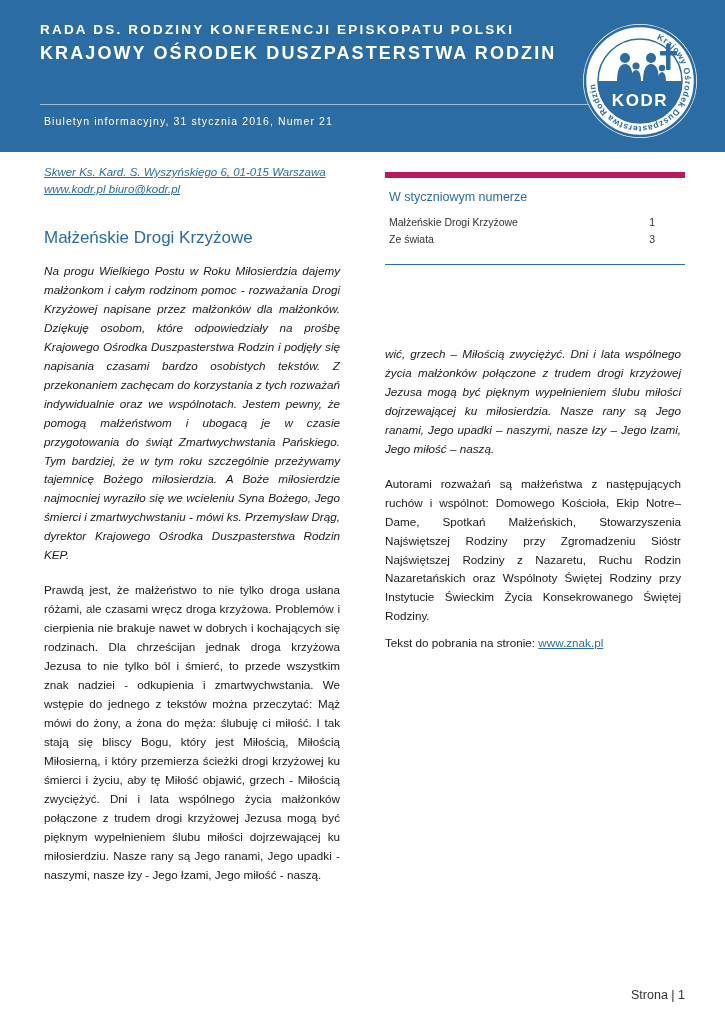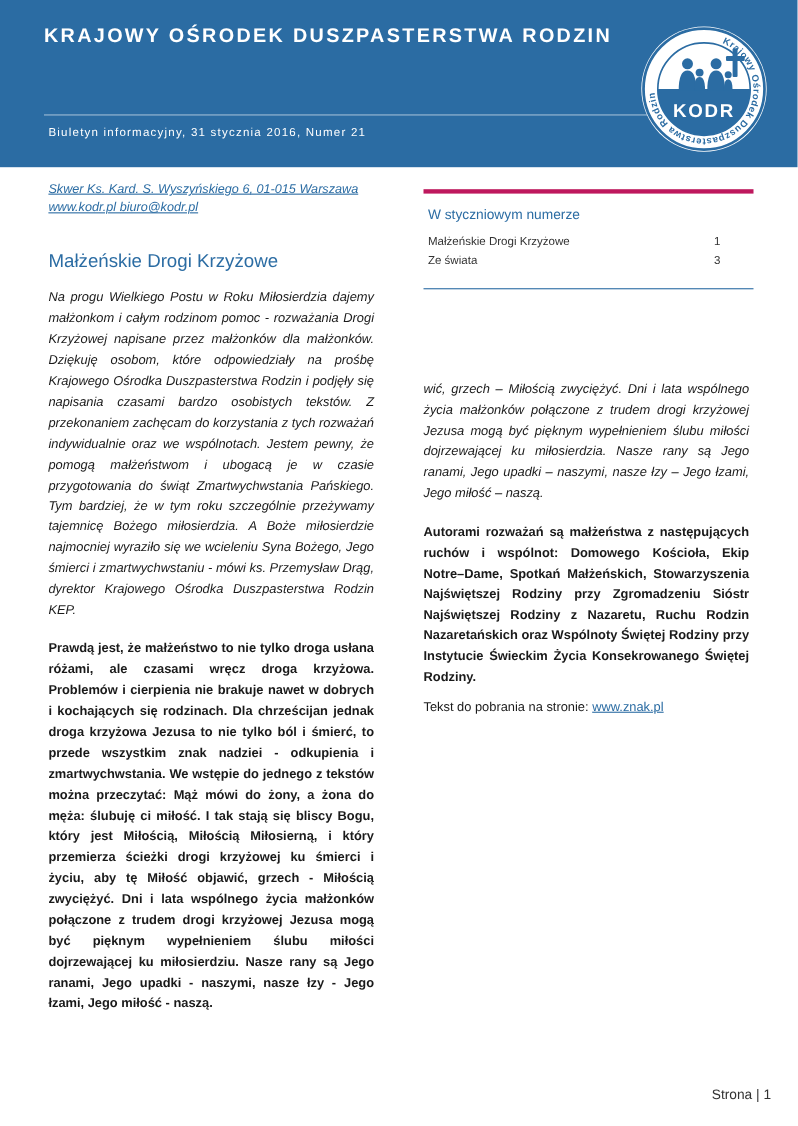--- a/index.html
+++ b/index.html
@@ -82,21 +82,21 @@
     text-decoration: underline;
   }
   .address .line { display: block; }
 
   
   .contents {
     position: absolute;
     left: 385px;
     top: 172px;
     width: 300px;
-    border-top: 4px solid #be185d;
+    border-top: 6px solid #be185d;
     border-bottom: 1px solid #2b6ca3;
     padding: 12px 0 14px 0;
     box-sizing: border-box;
   }
   .contents-title {
     color: #2b6ca3;
     font-size: 12.5px;
     margin: 0 0 12px 4px;
   }
   .toc-row {
@@ -146,41 +146,41 @@
     text-align: left;
   }
   .p-italic {
     margin: 0 0 16px 0;
     font-style: italic;
     text-align: justify;
   }
   .p-just {
     margin: 16px 0 16px 0;
     text-align: justify;
-    font-weight: bold;
   }
   .p-tight { margin-bottom: 8px; }
   .link {
     color: #2b6ca3;
     text-decoration: underline;
   }
 
   
   .footer {
     position: absolute;
-    right: 24px;
+    right: 40px;
     bottom: 22px;
     font-size: 12.5px;
     color: #333;
   }
 </style>
 </head>
 <body>
 
 <div class="header">
+  <div class="header-line1">RADA DS. RODZINY KONFERENCJI EPISKOPATU POLSKI</div>
   <div class="header-line2">KRAJOWY OŚRODEK DUSZPASTERSTWA RODZIN</div>
   <div class="header-rule"></div>
   <div class="header-sub">Biuletyn informacyjny, 31 stycznia 2016,  Numer 21</div>
 
   <div class="logo">
     <svg width="118" height="118" viewBox="0 0 118 118" xmlns="http://www.w3.org/2000/svg">
       <defs>
         <path id="ringpath" d="M 59,59 m 0,-45 a 45,45 0 1,1 -0.1,0" fill="none"></path>
       </defs>
       <circle cx="59" cy="59" r="57" fill="#ffffff"></circle>

